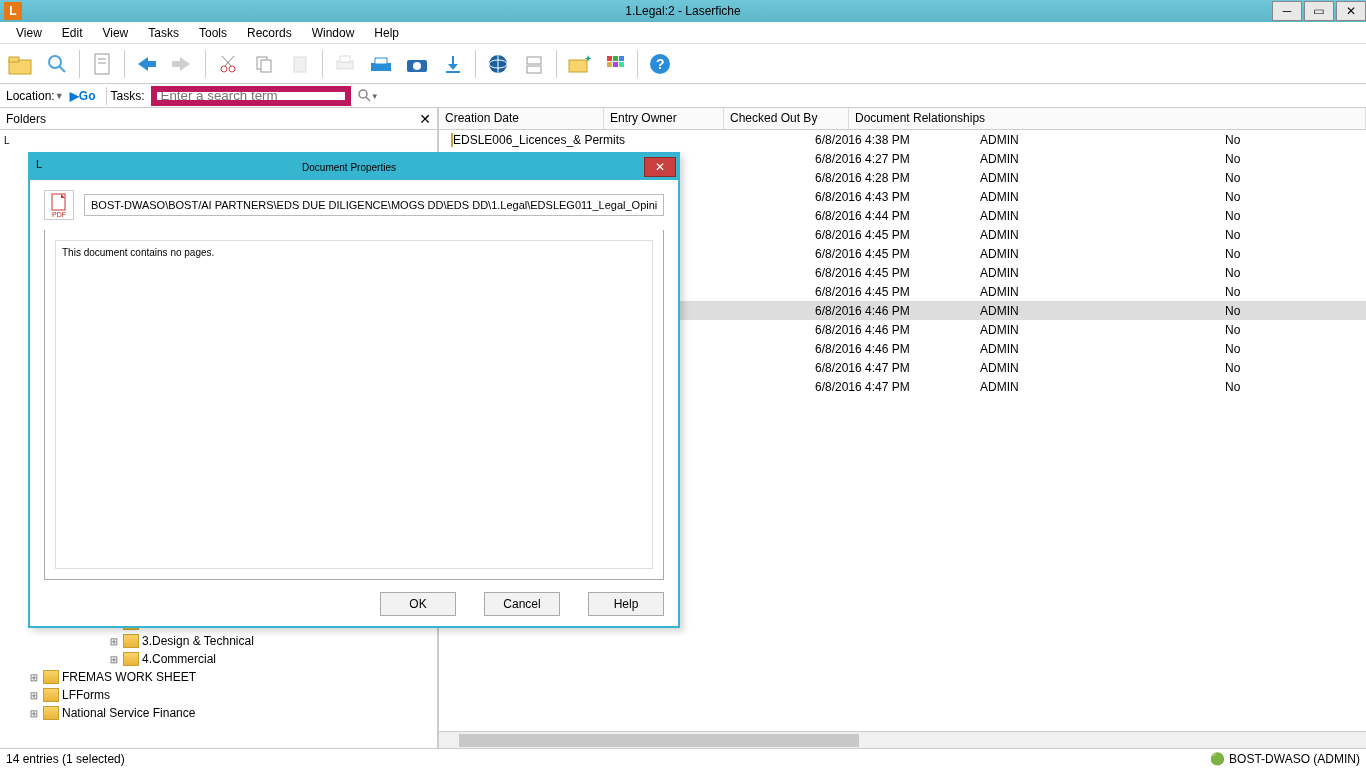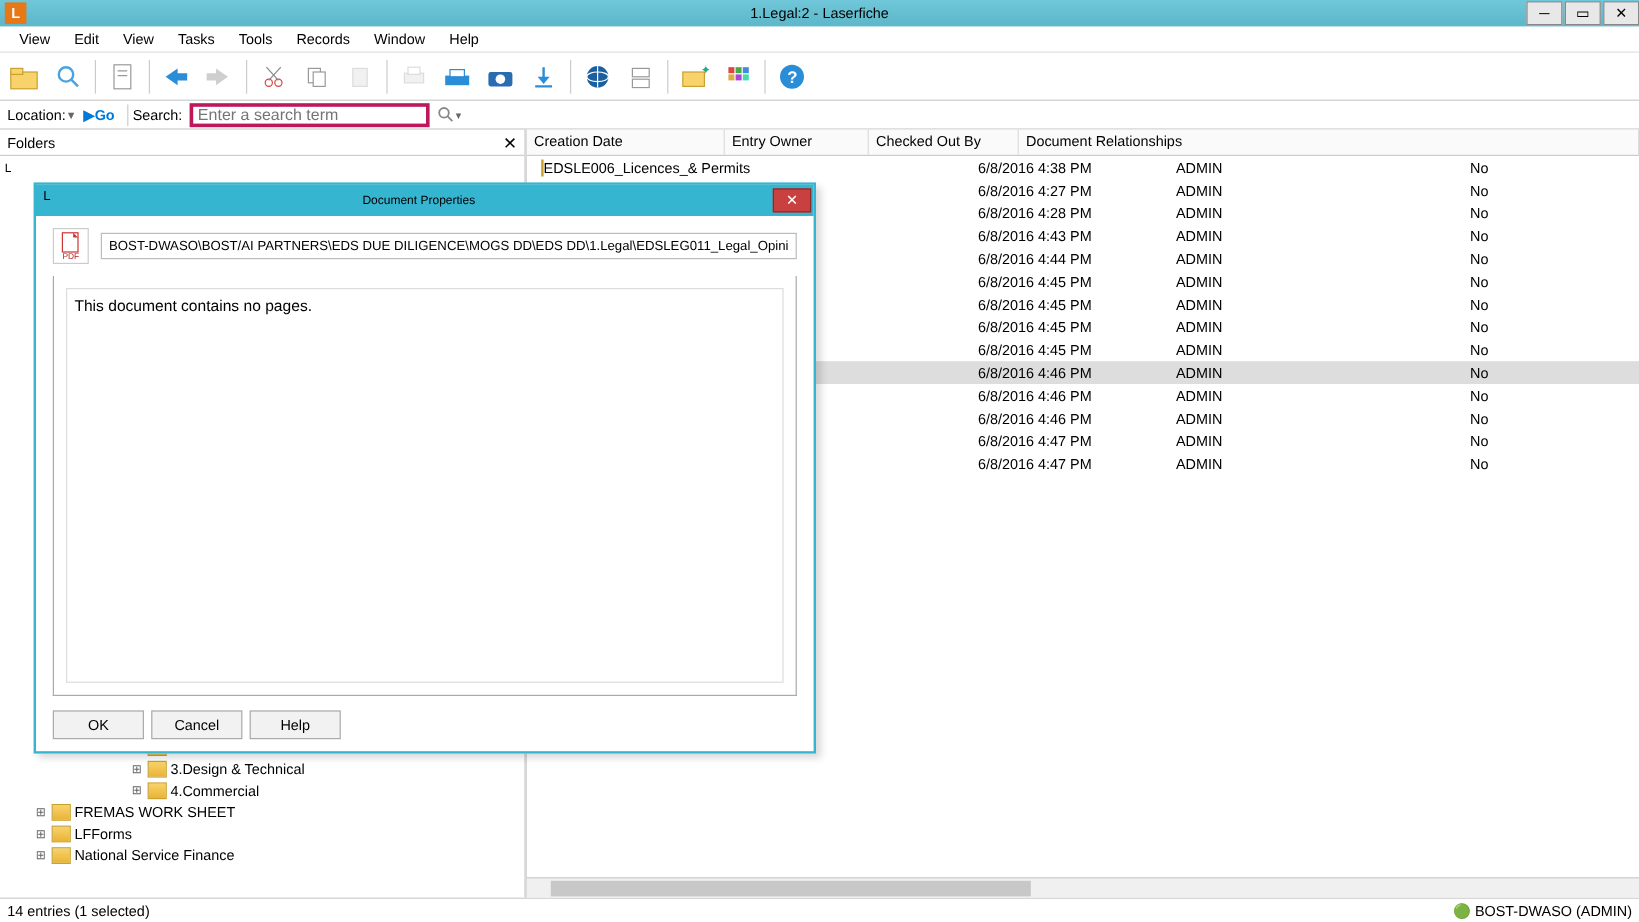--- a/index.html
+++ b/index.html
@@ -14,21 +14,21 @@
 .menubar { height: 22px; background: #fff; border-bottom: 1px solid #ddd; display: flex; align-items: center; padding: 0 6px; }
 .menubar span { padding: 0 10px; cursor: default; }
 
 .toolbar { height: 40px; background: #fff; border-bottom: 1px solid #ccc; display: flex; align-items: center; padding: 0 4px; gap: 2px; }
 .tool-btn { width: 34px; height: 34px; display: flex; align-items: center; justify-content: center; }
 .tool-sep { width: 1px; height: 28px; background: #ccc; margin: 0 3px; }
 
 .locbar { height: 24px; display: flex; align-items: center; border-bottom: 1px solid #ccc; padding: 0 6px; }
 .locbar input.loc { flex: 1; border: 1px solid #ccc; height: 20px; padding: 0 4px; margin: 0 4px; }
 .locbar .go { color: #0078d7; font-weight: bold; display: flex; align-items: center; margin: 0 6px; }
-.locbar input.search { width: 200px; border: 3px solid #be185d; height: 20px; padding: 0 4px; margin-left: 6px; }
+.locbar input.search { width: 200px; border: 6px solid #be185d; height: 20px; padding: 0 4px; margin-left: 6px; }
 
 .main { display: flex; height: calc(768px - 22px - 22px - 40px - 24px - 20px); }
 .folders-pane { width: 438px; border-right: 1px solid #ccc; display: flex; flex-direction: column; }
 .folders-header { height: 22px; border-bottom: 1px solid #ccc; display: flex; align-items: center; padding: 0 6px; font-size: 12px; }
 .folders-header .close-x { margin-left: auto; cursor: default; font-size: 14px; }
 .folders-body { flex: 1; overflow: hidden; position: relative; }
 
 .list-pane { flex: 1; display: flex; flex-direction: column; border-left: 1px solid #ccc; }
 .list-header { height: 22px; display: flex; border-bottom: 1px solid #ccc; background: #fafafa; }
 .list-header .col { border-right: 1px solid #ddd; padding: 3px 6px; font-size: 12px; }
@@ -52,22 +52,22 @@
 .dlg-title .app-icon { margin-left: 6px; }
 .dlg-title .dt-text { flex: 1; text-align: center; color: #000; font-size: 10px; }
 .dlg-title .dt-close { width: 32px; height: 20px; background: #c84040; color: #fff; display: flex; align-items: center; justify-content: center; margin-right: 2px; border:1px solid #8a2a2a;}
 .dlg-body { padding: 10px 14px; height: calc(100% - 26px); display: flex; flex-direction: column; }
 .dlg-path-row { display: flex; align-items: center; margin-bottom: 10px; }
 .pdf-icon { width: 30px; height: 30px; border: 1px solid #ccc; display: flex; flex-direction: column; align-items: center; justify-content: center; font-size: 7px; color: #b22; }
 .dlg-path { flex: 1; border: 1px solid #bbb; height: 22px; margin-left: 10px; padding: 0 6px; font-size: 11px; }
 .tabs { display: flex; border-bottom: 1px solid #aaa; }
 .tab { padding: 3px 10px; border: 1px solid #aaa; border-bottom: none; background: #f4f4f4; margin-right: 2px; font-size: 11px; position: relative; top: 1px; }
 .tab.active { background: #fff; border-bottom: 1px solid #fff; }
-.tab-content { flex: 1; border: 1px solid #aaa; border-top: none; padding: 10px; font-size: 13px; margin-bottom: 12px; }
-.dlg-buttons { display: flex; gap: 6px; }
+.tab-content { flex: 1; border: 1px solid #aaa; border-top: none; padding: 10px; font-size: 10px; margin-bottom: 12px; }
+.dlg-buttons { display: flex; justify-content: flex-end; gap: 28px; }
 .dlg-btn { width: 76px; height: 24px; border: 1px solid #aaa; background: #f2f2f2; font-size: 12px; }
 
 .col-name { width: 370px; }
 .col-date { width: 165px; }
 .col-owner { width: 120px; }
 .col-checked { width: 125px; }
 .col-rel { flex: 1; }
 
 svg { display:block; }
 .firstrow-ico { width:14px; height:12px; background:linear-gradient(#f8d36b,#e9b436); border:1px solid #caa02f; margin-left:6px; }
@@ -212,21 +212,21 @@
         <text x="8" y="17" font-size="14" fill="#fff" font-weight="bold">?</text>
       </svg>
     </div>
 </div>
 
 <div class="locbar">
   <span>Location:</span>
   <span style="color:#666;font-size:9px">▼</span>
   <span class="go">▶ <span>Go</span></span>
   <span style="border-left:1px solid #ccc;height:18px;margin:0 4px"></span>
-  <span>Search:</span>
+  <span>Tasks:</span>
   <input class="search" placeholder="Enter a search term" style="">
   <span style="margin-left:6px">
       <svg width="16" height="16">
         <circle cx="6" cy="6" r="4" fill="none" stroke="#888" stroke-width="1.5"></circle>
         <line x1="9" y1="9" x2="13" y2="13" stroke="#888" stroke-width="1.5"></line>
       </svg>
     </span>
   <span style="font-size:9px;color:#666">▾</span>
 </div>
 

